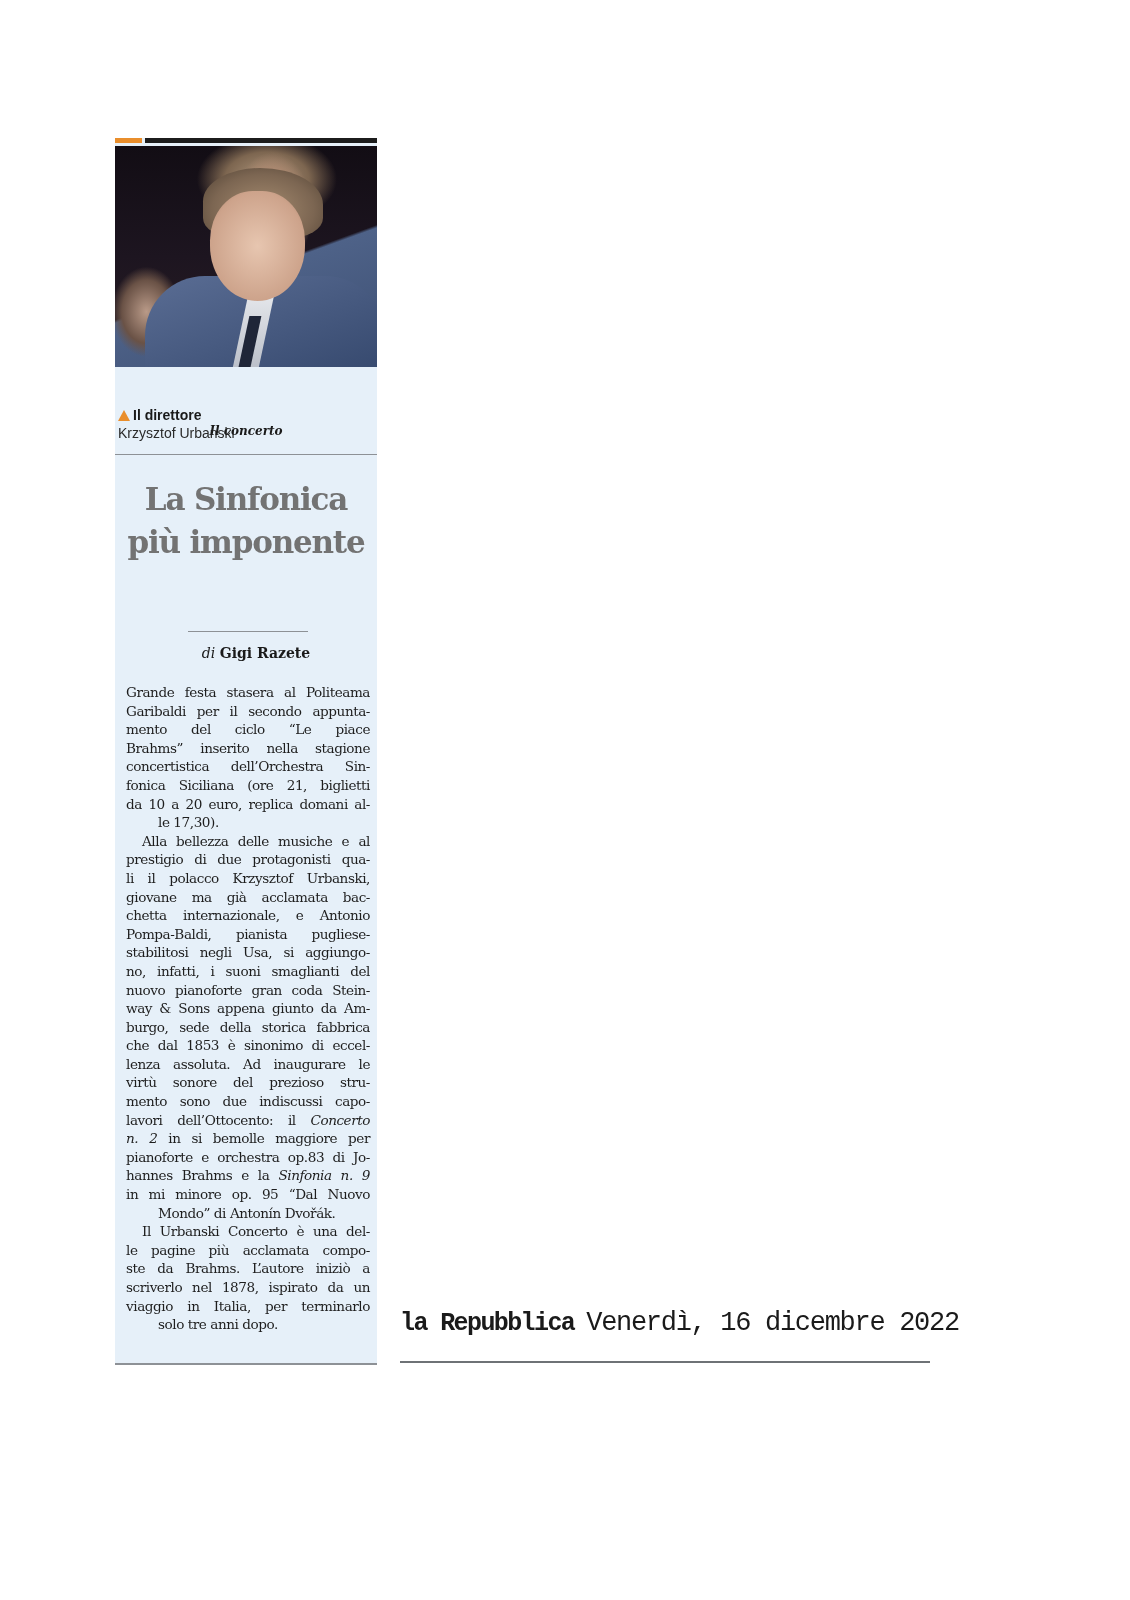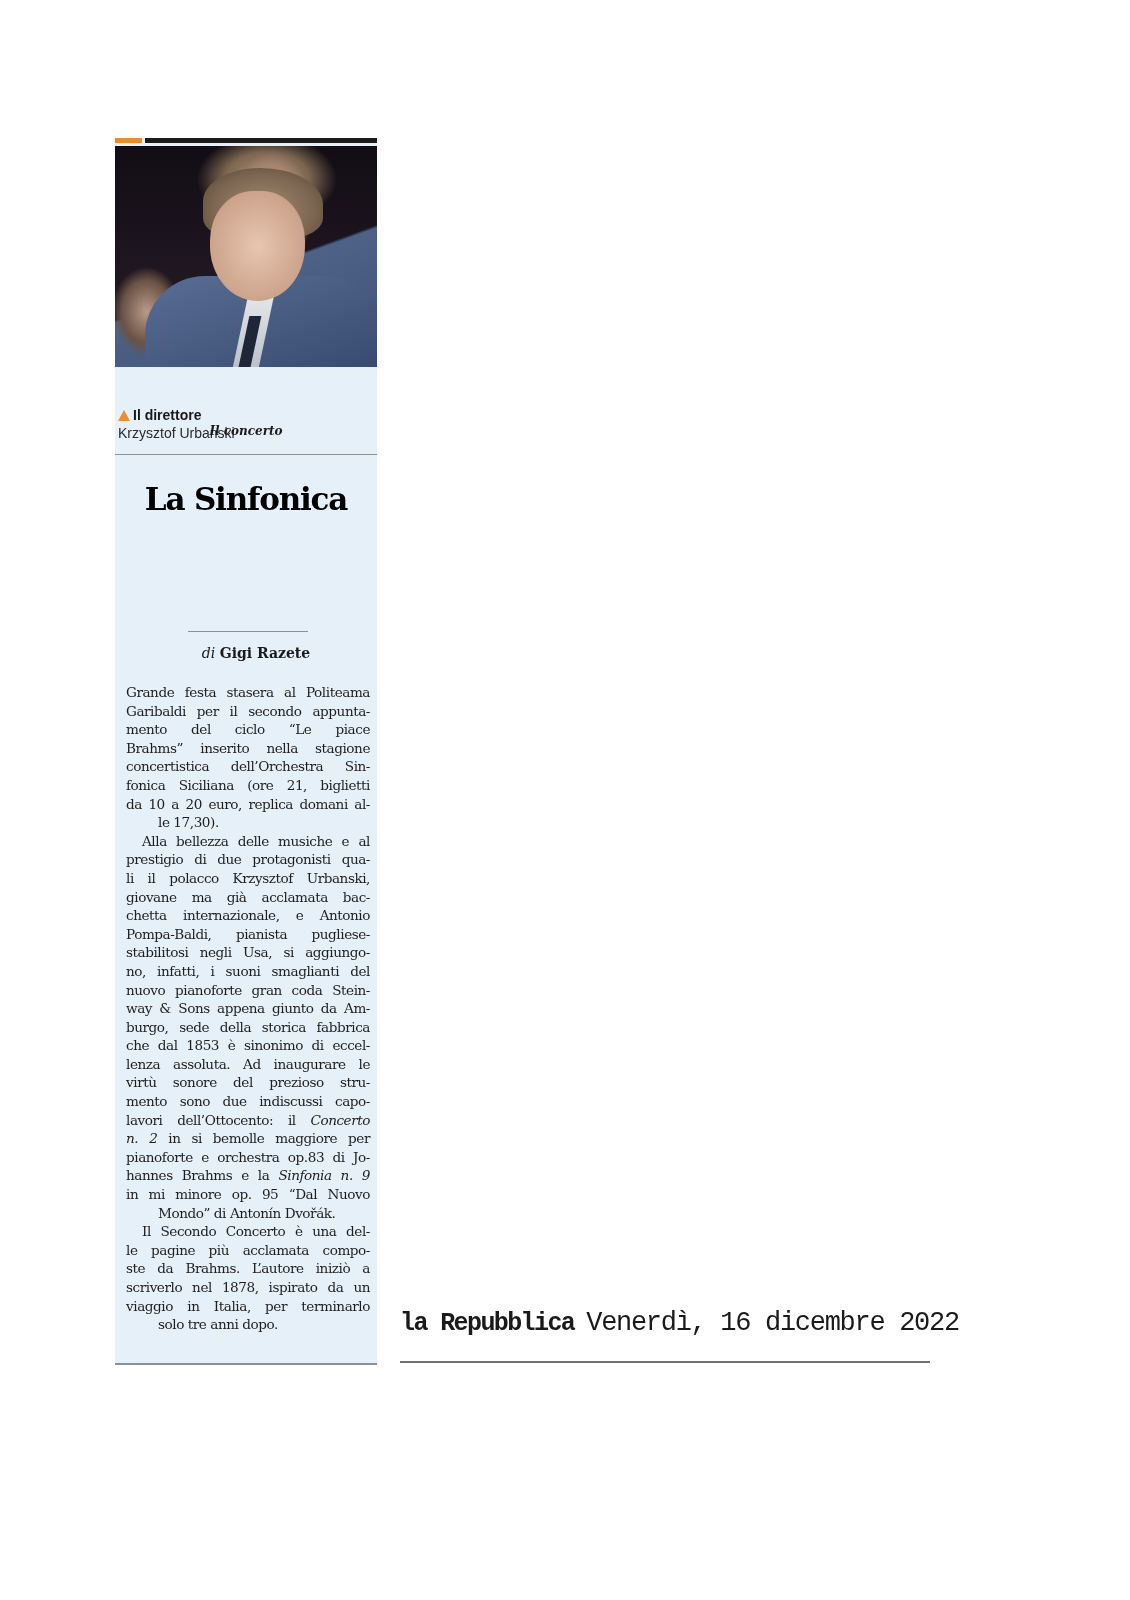--- a/index.html
+++ b/index.html
@@ -59,21 +59,21 @@
   .kicker {
     position: absolute; left: 115px; top: 412px; width: 262px; text-align: center;
     font-family: "DejaVu Serif", serif; font-style: italic; font-weight: bold;
     font-size: 12px; color: #1a1a1a; margin-top: 12px;
   }
   .kicker-rule { position: absolute; left: 115px; top: 454px; width: 262px; height: 1px; background: #8d9196; }
 
   .headline {
     position: absolute; left: 115px; top: 478px; width: 262px; text-align: center;
     font-family: "DejaVu Serif", serif; font-weight: bold; font-size: 31px;
-    line-height: 43px; letter-spacing: -1.2px; color: #000000;
+    line-height: 43px; letter-spacing: -1.2px; color: #737373;
   }
   .byline-rule { position: absolute; left: 188px; top: 631px; width: 120px; height: 1px; background: #8d9196; }
   .byline {
     position: absolute; left: 115px; top: 645px; width: 282px; text-align: center;
     font-family: "DejaVu Serif", serif; font-size: 14px; color: #1a1a1a;
   }
   .byline .di { font-style: italic; }
   .byline .author { font-weight: bold; }
 
   .body-text {
@@ -118,20 +118,21 @@
     <span class="tri"></span><span>Il direttore</span>
   </div>
   <div class="name">Krzysztof Urbanski</div>
 </div>
 
 <div class="kicker">Il concerto</div>
 <div class="kicker-rule"></div>
 
 <div class="headline">
   <div>La Sinfonica</div>
+  <div>più imponente</div>
 </div>
 
 <div class="byline-rule"></div>
 <div class="byline">
   <span class="di">di</span>
   <span class="author">Gigi Razete</span>
 </div>
 
 <div class="body-text">
   <span class="line">Grande festa stasera al Politeama</span>
@@ -156,21 +157,21 @@
   <span class="line">che dal 1853 è sinonimo di eccel-</span>
   <span class="line">lenza assoluta. Ad inaugurare le</span>
   <span class="line">virtù sonore del prezioso stru-</span>
   <span class="line">mento sono due indiscussi capo-</span>
   <span class="line"><span>lavori dell’Ottocento: il </span><i>Concerto</i></span>
   <span class="line"><i>n. 2</i><span> in si bemolle maggiore per</span></span>
   <span class="line">pianoforte e orchestra op.83 di Jo-</span>
   <span class="line"><span>hannes Brahms e la </span><i>Sinfonia n. 9</i></span>
   <span class="line">in mi minore op. 95 “Dal Nuovo</span>
   <span class="line last">Mondo” di Antonín Dvořák.</span>
-  <span class="line indent">Il Secondo Concerto è una del-</span>
+  <span class="line indent">Il Urbanski Concerto è una del-</span>
   <span class="line">le pagine più acclamata compo-</span>
   <span class="line">ste da Brahms. L’autore iniziò a</span>
   <span class="line">scriverlo nel 1878, ispirato da un</span>
   <span class="line">viaggio in Italia, per terminarlo</span>
   <span class="line last">solo tre anni dopo.</span>
 </div>
 
 <div class="bottom-rule"></div>
 
 <div class="footer">

